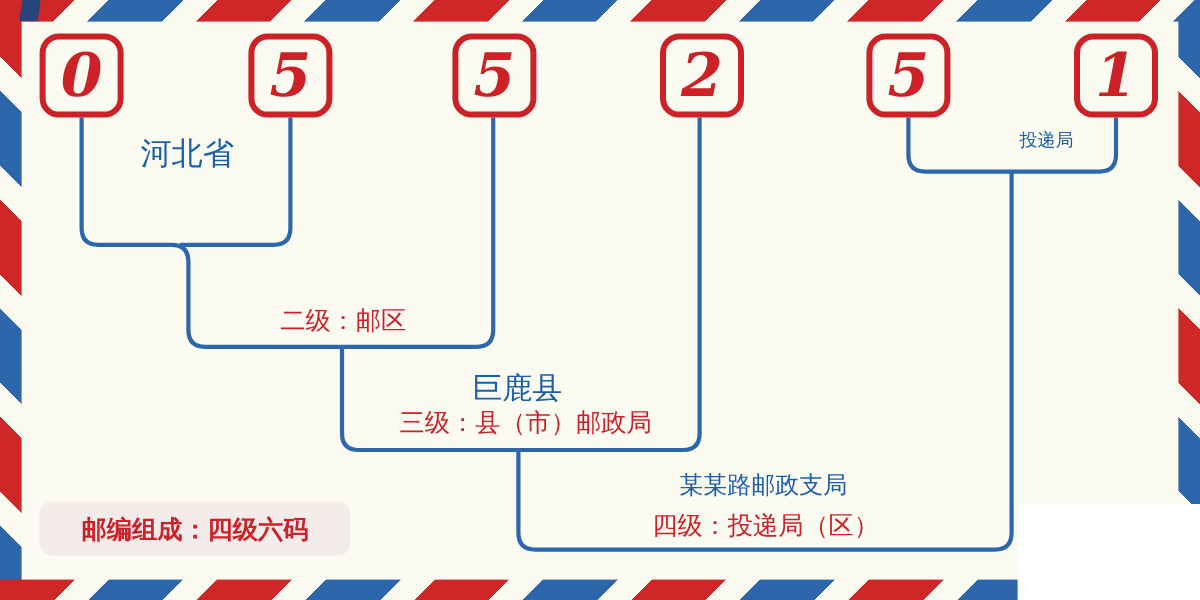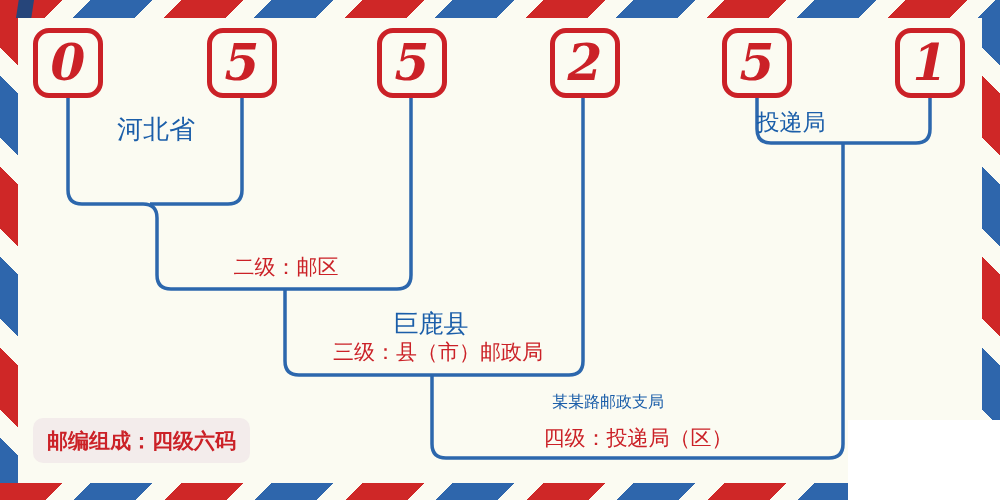--- a/index.html
+++ b/index.html
@@ -34,21 +34,21 @@
     font-style:italic;font-weight:bold;font-size:50px;line-height:1;color:#cb2127;
   }
 
   .lbl{position:absolute;transform:translateX(-50%);white-space:nowrap;font-weight:normal;line-height:1.25;}
   .blue-name{color:#1b5ea9;}
   .red-label{color:#cb2127;font-size:21px;}
   .center-lines{text-align:center;}
   .center-lines span{display:block;}
 
   .badge{
-    position:absolute;left:33px;top:418px;width:217px;height:45px;
+    position:absolute;left:33px;top:418px;width:259px;height:45px;
     background:#f3eceb;border-radius:10px;
     display:flex;align-items:center;justify-content:center;
   }
   .badge-text{color:#cb2127;font-weight:bold;font-size:21px;white-space:nowrap;}
 </style>
 </head>
 <body>
 
 <div class="stage">
 
@@ -88,22 +88,22 @@
     <span class="digit">1</span>
   </div>
 
   <div class="lbl blue-name" style="left:156px;top:113px;font-size:26px">河北省</div>
 
   <div class="lbl red-label" style="left:286px;top:254px">二级：邮区</div>
 
   <div class="lbl blue-name" style="left:431px;top:308px;font-size:25px">巨鹿县</div>
   <div class="lbl red-label" style="left:438px;top:339px">三级：县（市）邮政局</div>
 
-  <div class="lbl blue-name" style="left:791px;top:108px;font-size:23px">投递局</div>
+  <div class="lbl blue-name" style="left:872px;top:108px;font-size:15px">投递局</div>
 
-  <div class="lbl blue-name" style="left:608px;top:392px;font-size:16px">某某路邮政支局</div>
+  <div class="lbl blue-name" style="left:636px;top:392px;font-size:20px">某某路邮政支局</div>
   <div class="lbl red-label" style="left:638px;top:425px">四级：投递局（区）</div>
 
   <div class="badge">
     <span class="badge-text">邮编组成：四级六码</span>
   </div>
 
 </div>
 
 </body></html>

